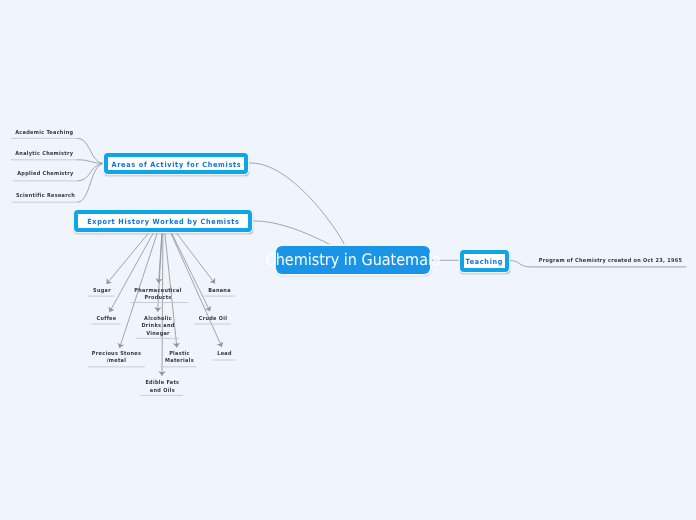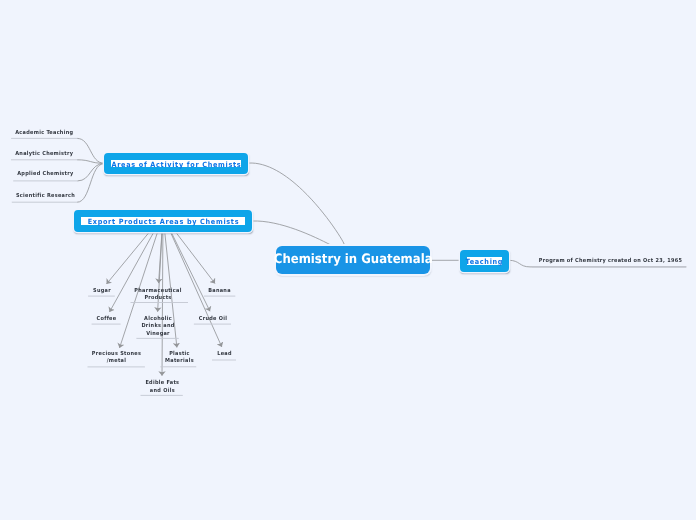--- a/index.html
+++ b/index.html
@@ -10,26 +10,26 @@
     overflow:hidden;position:relative;
     -webkit-font-smoothing:antialiased;text-rendering:geometricPrecision;
   }
   #stage{will-change:opacity;}
   #stage{position:absolute;left:0;top:0;width:696px;height:520px;}
   #links{position:absolute;left:0;top:0;width:696px;height:520px;overflow:visible;}
 
   .node{position:absolute;box-sizing:border-box;display:flex;align-items:center;justify-content:center;text-align:center;white-space:nowrap;}
 
   .root-node{
-    background:#1994e6;border-radius:6px;color:#ffffff;font-weight:bold;
-    font-size:13px;letter-spacing:0px;
+    background:#1994e6;border-radius:6px;color:#ffffff;font-weight:normal;
+    font-size:16px;letter-spacing:0px;
     box-shadow:0 0 0 2px #f0f4fd, 0.6px 1.3px 1.6px rgba(70,78,100,0.42);
   }
   .branch-node{
-    background:#ffffff;border:7px solid #0ea5e9;border-radius:4px;color:#0d74e6;
+    background:#ffffff;border:4px solid #0ea5e9;border-radius:4px;color:#0d74e6;
     font-weight:bold;font-size:7.2px;letter-spacing:0.7px;
     box-shadow:0 0 0 1.4px #f0f4fd, 0.6px 1.3px 1.6px rgba(70,78,100,0.48);
   }
   .branch-node > span{padding-left:0.7px;}
 
   .leaf{
     position:absolute;color:#31363f;font-weight:bold;
     font-size:5.5px;letter-spacing:0.3px;line-height:7.3px;
     text-align:center;white-space:pre;
   }
@@ -100,21 +100,21 @@
 
   <div class="node root-node" style="left:276.2px;top:246.2px;width:154px;height:27.6px;">
     <span>Chemistry in Guatemala</span>
   </div>
 
   <div class="node branch-node" style="left:103.8px;top:153.4px;width:144.6px;height:20.2px;">
     <span style="position:relative;top:1.4px">Areas of Activity for Chemists</span>
   </div>
 
   <div class="node branch-node" style="left:74px;top:210.2px;width:178.2px;height:22.1px;">
-    <span style="position:relative;top:0.2px">Export Products Areas by Chemists</span>
+    <span style="position:relative;top:0.2px">Export History Worked by Chemists</span>
   </div>
 
   <div class="node branch-node" style="left:459.5px;top:249.5px;width:49px;height:22px;">
     <span style="position:relative;top:0.8px">Teaching</span>
   </div>
 
   <div class="leaf left-align" style="left:15.2px;top:129.9px;"><span>Academic Teaching</span></div>
   <div class="leaf left-align" style="left:15.2px;top:151.3px;"><span>Analytic Chemistry</span></div>
   <div class="leaf left-align" style="left:17.2px;top:171.1px;"><span>Applied Chemistry</span></div>
   <div class="leaf left-align" style="left:16.0px;top:193.4px;"><span>Scientific Research</span></div>

